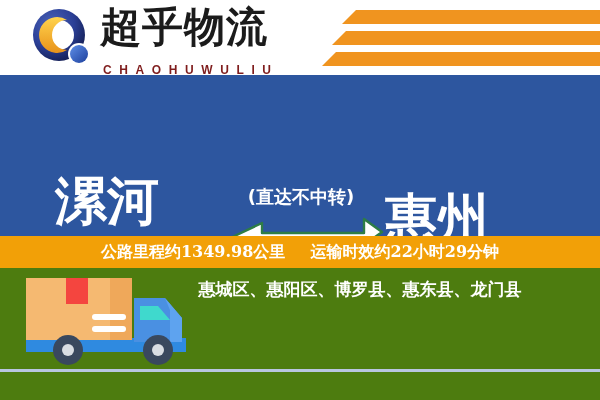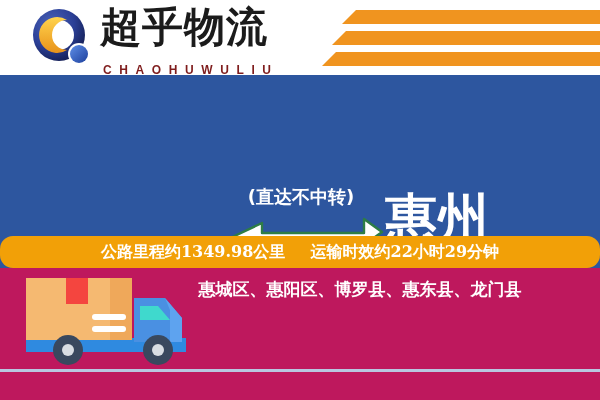--- a/index.html
+++ b/index.html
@@ -123,37 +123,36 @@
 
   
   .info-bar {
     position: absolute;
     left: 0; top: 236px;
     width: 600px; height: 32px;
     background: #f2a007;
     display: flex;
     align-items: center;
     justify-content: center;
-    border-radius: 13px;
   }
   .info-text {
     font-family: "DejaVu Serif", "Liberation Serif", serif;
     font-weight: bold;
     font-size: 16px;
     color: #ffffff;
     white-space: nowrap;
   }
   .info-gap { display: inline-block; width: 14px; }
 
   
   .bottom {
     position: absolute;
     left: 0; top: 268px;
     width: 600px; height: 132px;
-    background: #be185d;
+    background: #4d7c0f;
     overflow: hidden;
   }
   .districts {
     position: absolute;
     left: 140px; top: 10px;
     width: 440px;
     text-align: center;
     font-family: "DejaVu Serif", "Liberation Serif", serif;
     font-weight: bold;
     font-size: 17px;
@@ -210,20 +209,21 @@
 
     <div class="stripes">
       <div class="stripe s1"></div>
       <div class="stripe s2"></div>
       <div class="stripe s3"></div>
     </div>
   </div>
 
   <div class="route">
 
+    <div class="city city-origin">漯河</div>
 
     <div class="arrow-group">
       <div class="arrow-note-top">(直达不中转)</div>
 
       <div class="arrow-svg">
         <svg width="174" height="42" viewBox="0 0 174 42">
           <path d="M10 26 L48 8 L48 18 L150 18 L150 4 L168 17 L150 30 L150 26 L48 26 L48 38 Z" fill="#ffffff" stroke="#2e7d46" stroke-width="2.4" stroke-linejoin="round"></path>
         </svg>
       </div>
 

